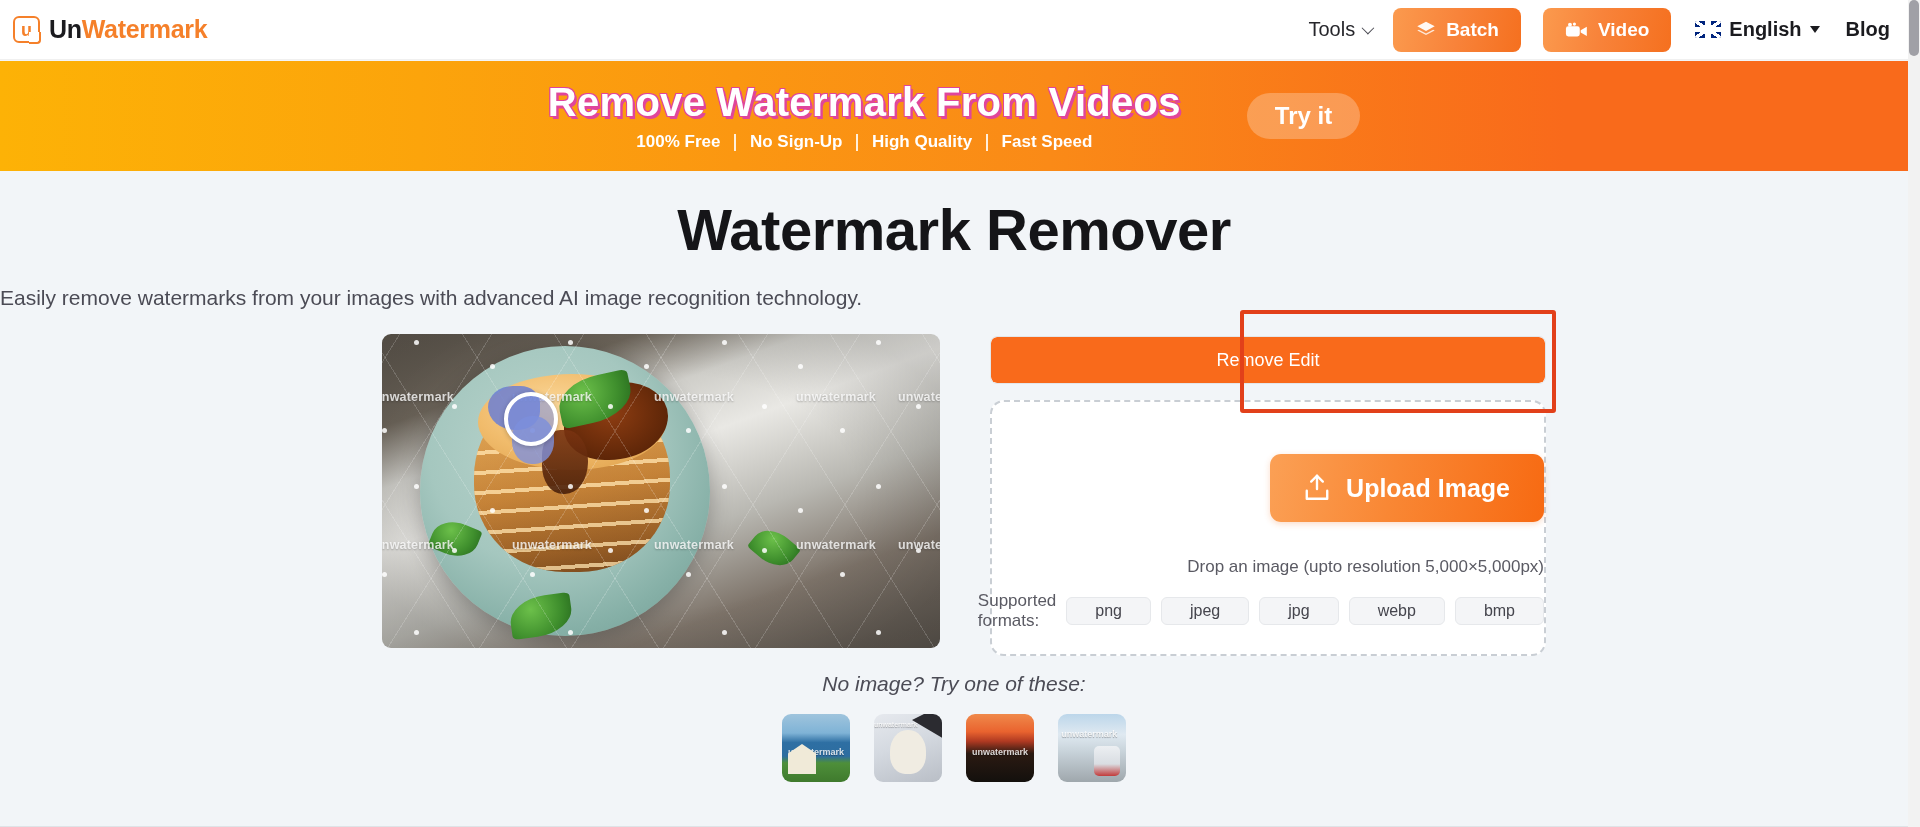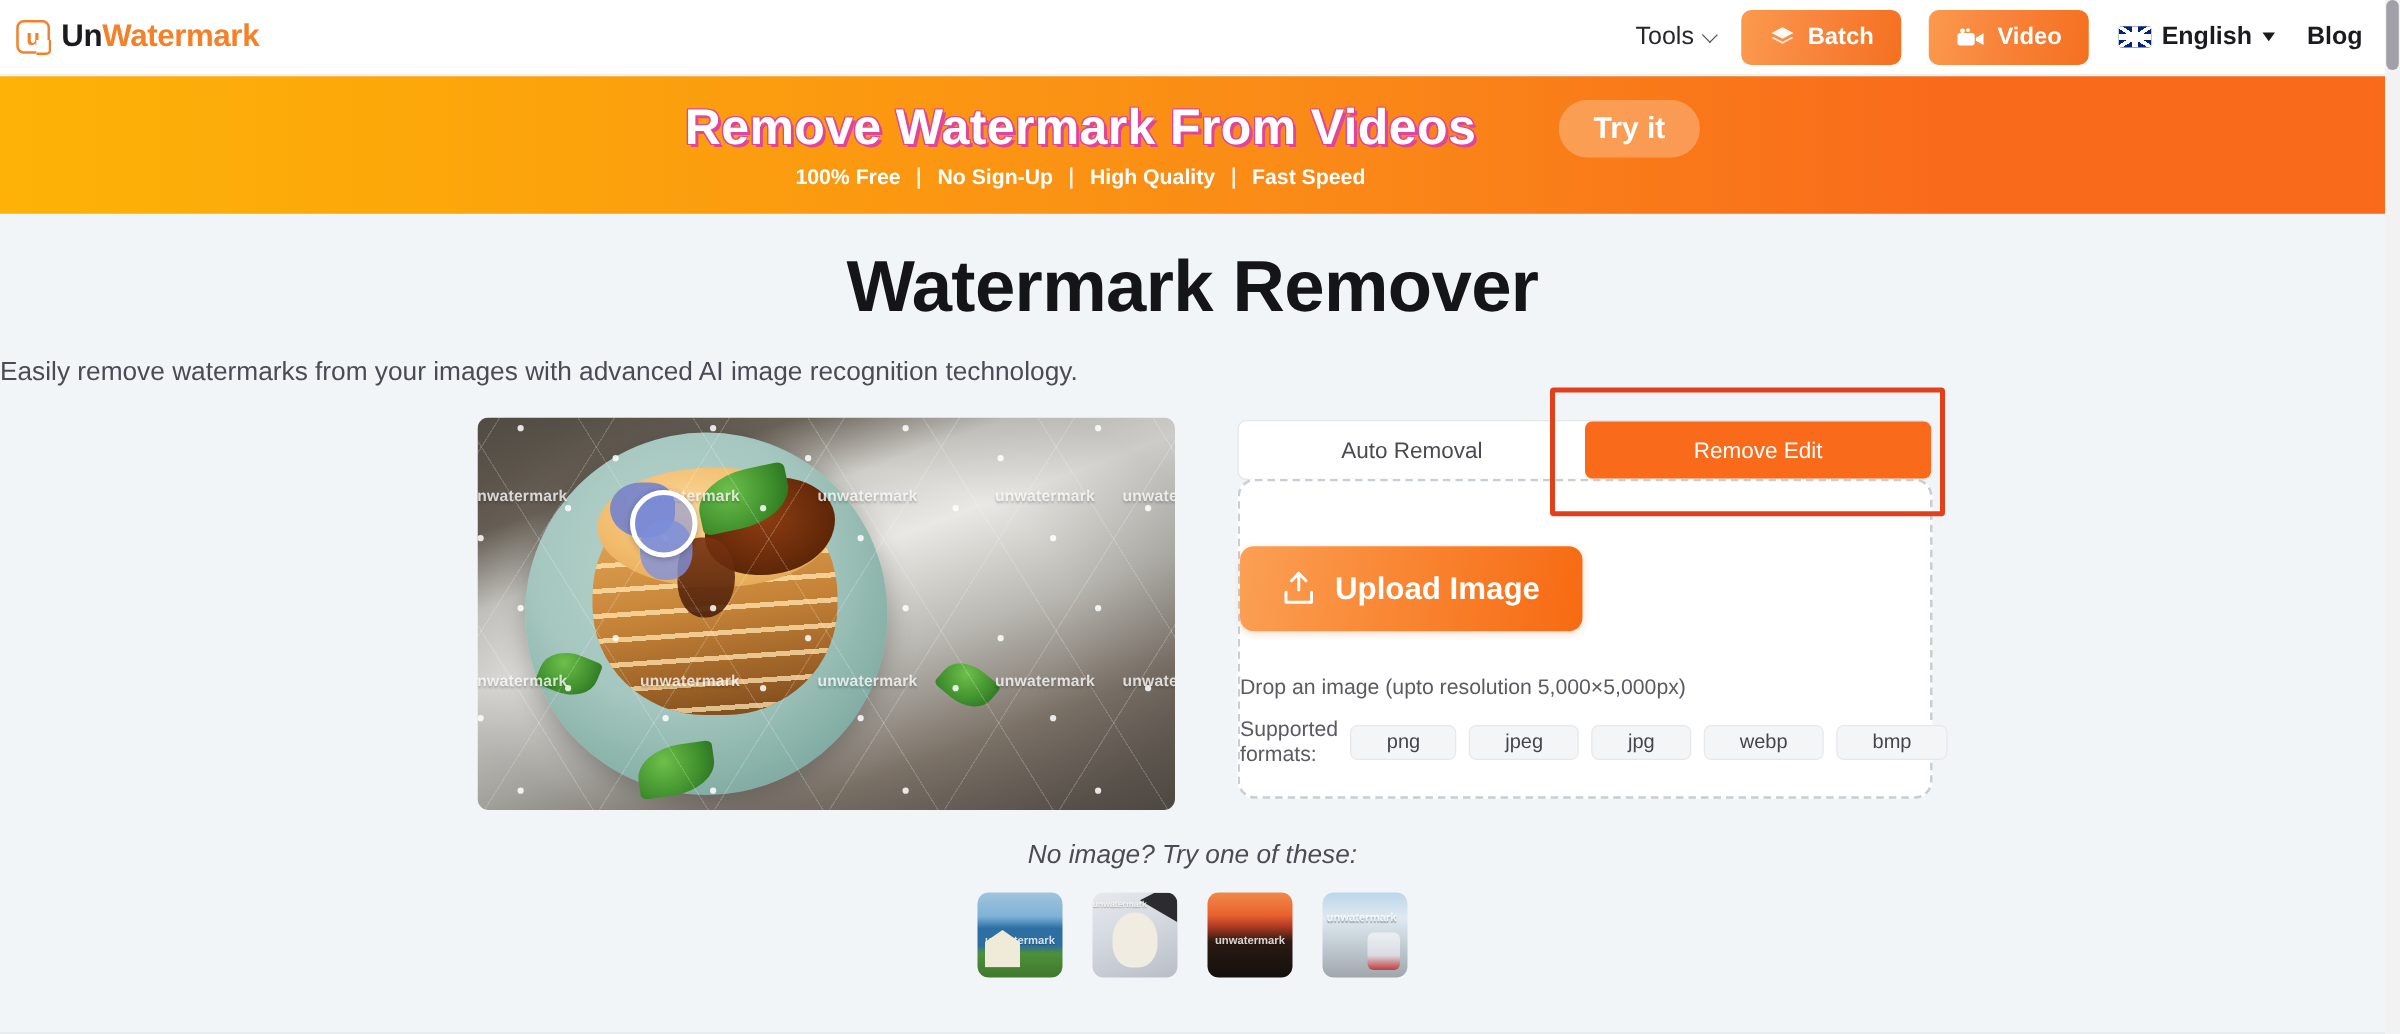--- a/index.html
+++ b/index.html
@@ -61,21 +61,21 @@
       linear-gradient(to right, transparent calc(50% - 1.4px), #cf142b calc(50% - 1.4px), #cf142b calc(50% + 1.4px), transparent calc(50% + 1.4px));}
   .caret-sm { width:0;height:0;border-left:5.5px solid transparent;border-right:5.5px solid transparent;border-top:7px solid #1b1b1f; }
   .blog { font-size:20px; font-weight:700; color:#1b1b1f; cursor:pointer; }
 
   
   .banner {
     position:absolute; left:0; top:61px; width:1908px; height:110px;
     background:linear-gradient(90deg,#fdb206 0%,#fca40b 22%,#fa8a17 55%,#f96a1b 82%,#f96a1b 100%);
     display:flex; align-items:center; justify-content:center;
   }
-  .banner-inner { display:flex; align-items:flex-start; gap:66px; }
+  .banner-inner { display:flex; align-items:center; gap:66px; }
   .banner-texts { display:flex; flex-direction:column; align-items:center; gap:7px; }
   .banner-title {
     font-size:40px; font-weight:700; color:#fff; letter-spacing:0.3px;
     text-shadow: 2.5px 2.5px 0 #e0459b, -1px -1px 0 #e0459b, 1px -1px 0 #e0459b, -1px 1px 0 #e0459b;
     white-space:nowrap;
   }
   .banner-sub { display:flex; align-items:center; gap:0; font-size:17px; font-weight:700; color:#fff; }
   .banner-sub span.item { padding:0 14px; white-space:nowrap; }
   .banner-sub span.sep { width:1.5px; height:17px; background:rgba(255,255,255,.85); }
   .try-it {
@@ -167,23 +167,23 @@
   .tab { flex:1; display:flex; align-items:center; justify-content:center;
          font-size:18px; color:#4a4a52; cursor:pointer; }
   .tab.active { background:#f96a1b; color:#ffffff; border-radius:6px; }
 
   .highlight-box {
     position:absolute; left:1240px; top:310px; width:316px; height:103px;
     border:4px solid #e2401a; border-radius:3px; pointer-events:none; z-index:8;
   }
 
   .dropzone {
-    position:absolute; left:990px; top:383px; width:556px; height:256px;
+    position:absolute; left:990px; top:400px; width:556px; height:256px;
     border:2px dashed #c9ced4; border-radius:14px; background:#ffffff;
-    display:flex; flex-direction:column; align-items:flex-start;
+    display:flex; flex-direction:column; align-items:flex-end;
   }
   .upload-btn {
     margin-top:52px; height:68px; padding:0 34px; border-radius:11px; border:none;
     background:linear-gradient(100deg,#fba055 0%,#f98734 45%,#f76a12 100%);
     color:#ffffff; font-size:25px; font-weight:700; display:flex; align-items:center; gap:16px;
     cursor:pointer; box-shadow:0 2px 6px rgba(240,110,30,.24);
   }
   .up-ico { width:26px; height:28px; flex:none; }
   .drop-text { margin-top:35px; font-size:17px; color:#5a5a63; }
   .formats { margin-top:14px; display:flex; align-items:center; gap:10px; font-size:17px; color:#5a5a63; }
@@ -347,21 +347,20 @@
       <span class="wm-dot" style="left:340px;top:296px"></span>
       <span class="wm-dot" style="left:494px;top:296px"></span>
     </div>
 
     <div class="brush-blob"></div>
     <div class="brush-blob2"></div>
     <div class="brush-cursor"></div>
   </div>
 
   <div class="tabs">
-    <div class="tab">Auto Removal</div>
     <div class="tab active">Remove Edit</div>
   </div>
   <div class="highlight-box"></div>
 
   <div class="dropzone">
     <button class="upload-btn">
       <svg class="up-ico" viewBox="0 0 24 26">
         <path d="M12 1.5 V14" stroke="#fff" stroke-width="2.2" fill="none" stroke-linecap="round"></path>
         <path d="M6.6 7 12 1.6 17.4 7" stroke="#fff" stroke-width="2.2" fill="none" stroke-linecap="round" stroke-linejoin="round"></path>
         <path d="M2.5 15.5 V23 H21.5 V15.5" stroke="#fff" stroke-width="2.2" fill="none" stroke-linecap="round" stroke-linejoin="round"></path>

